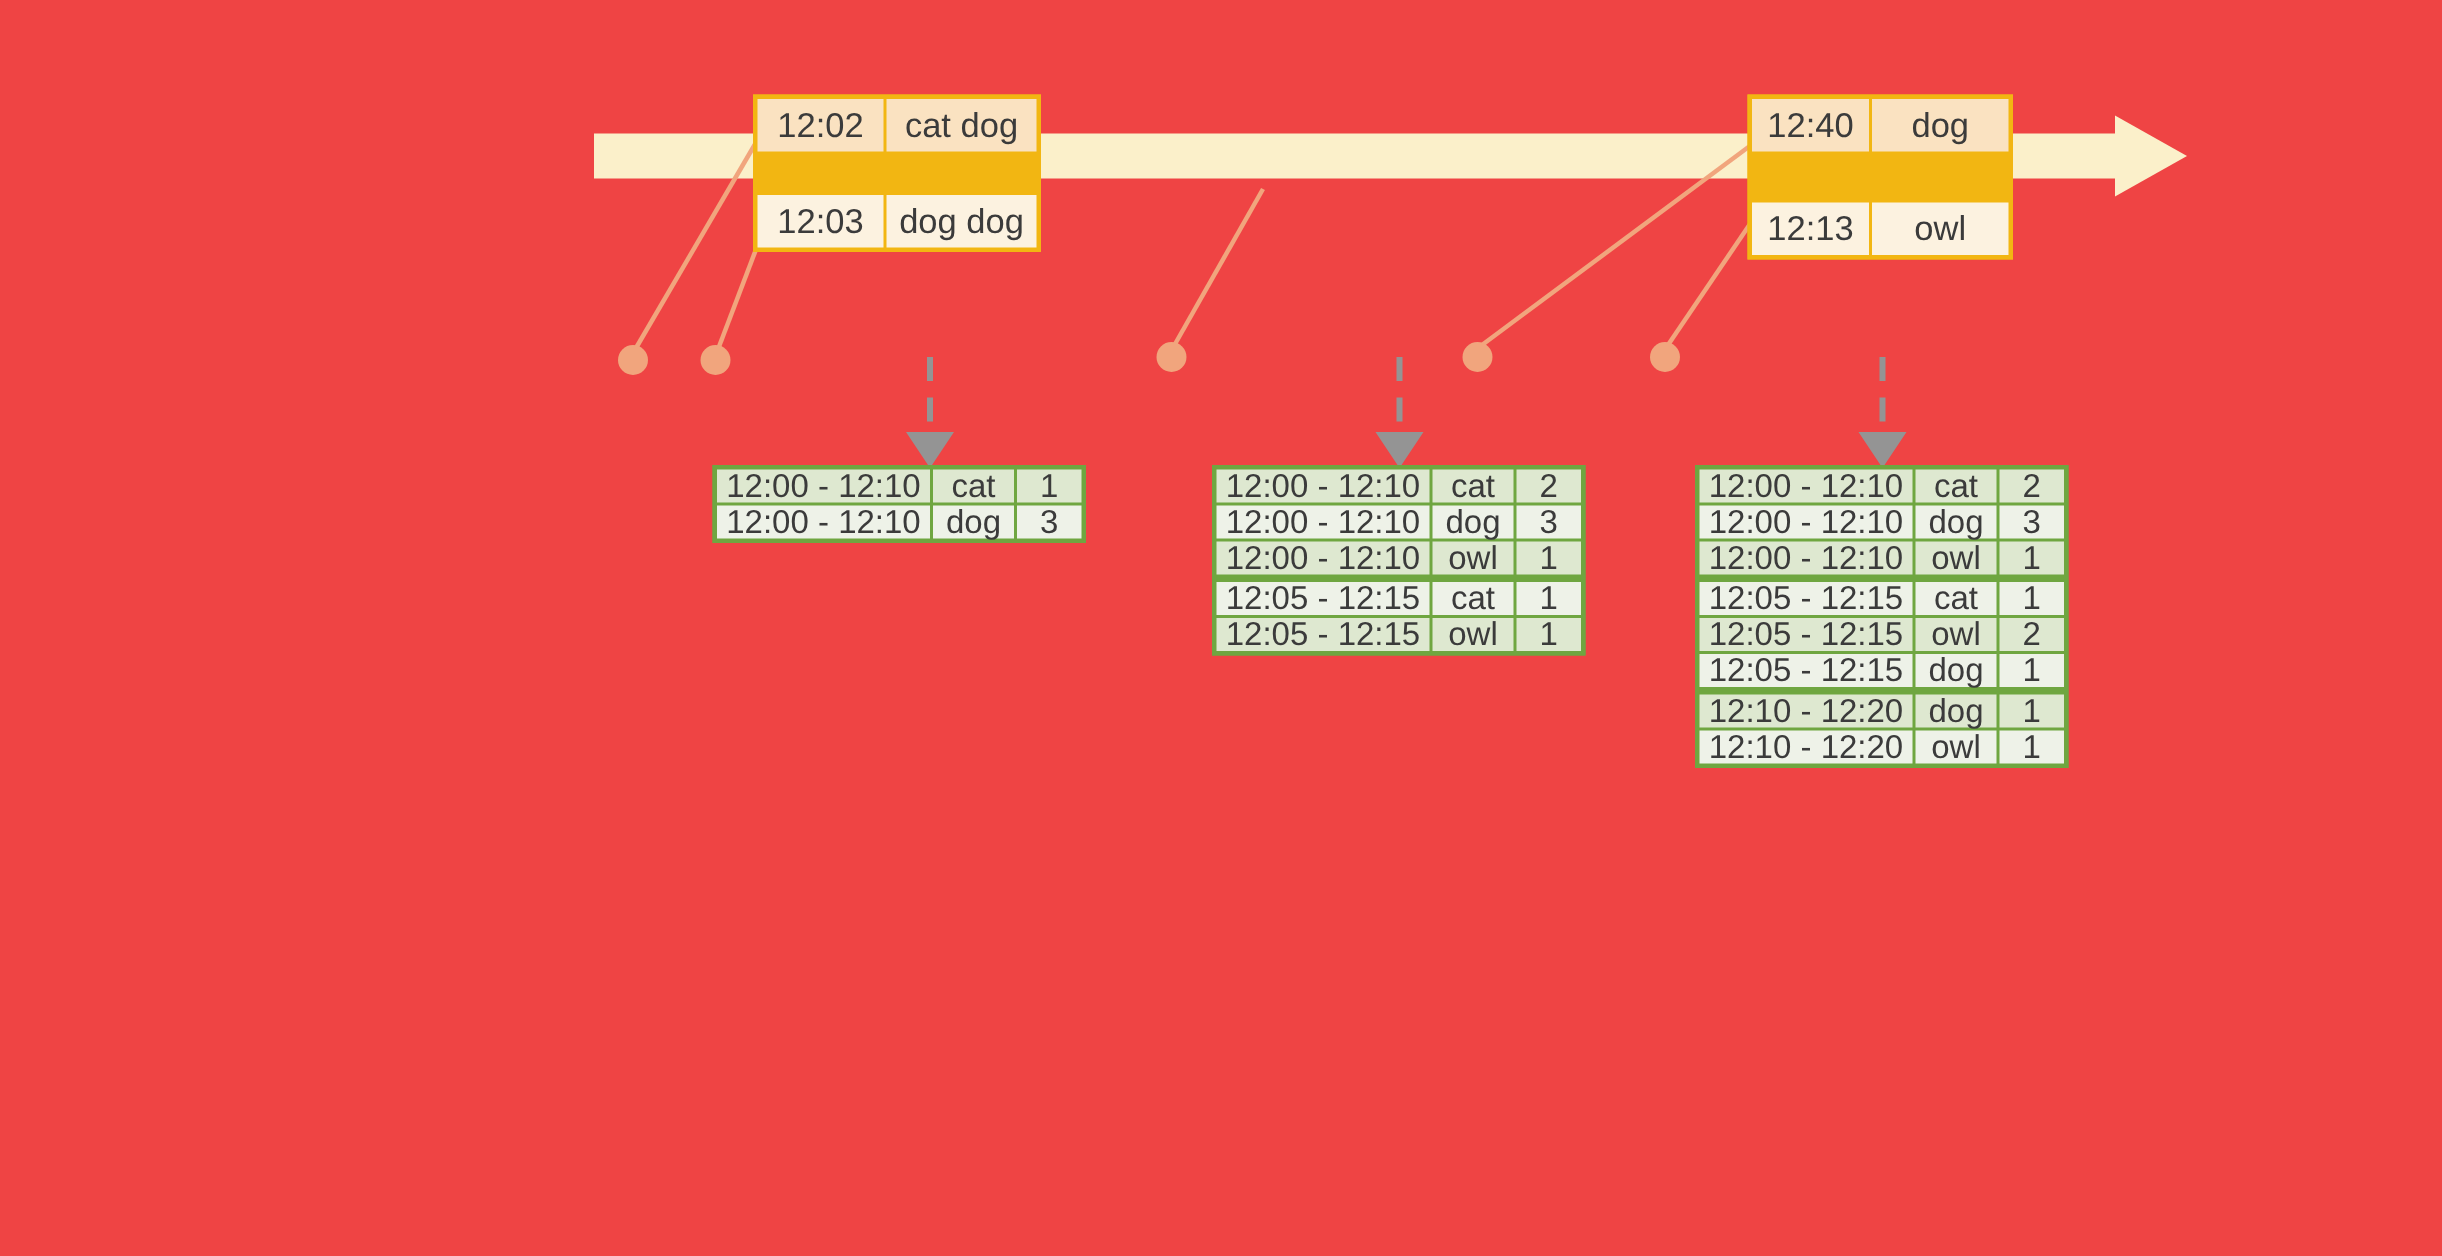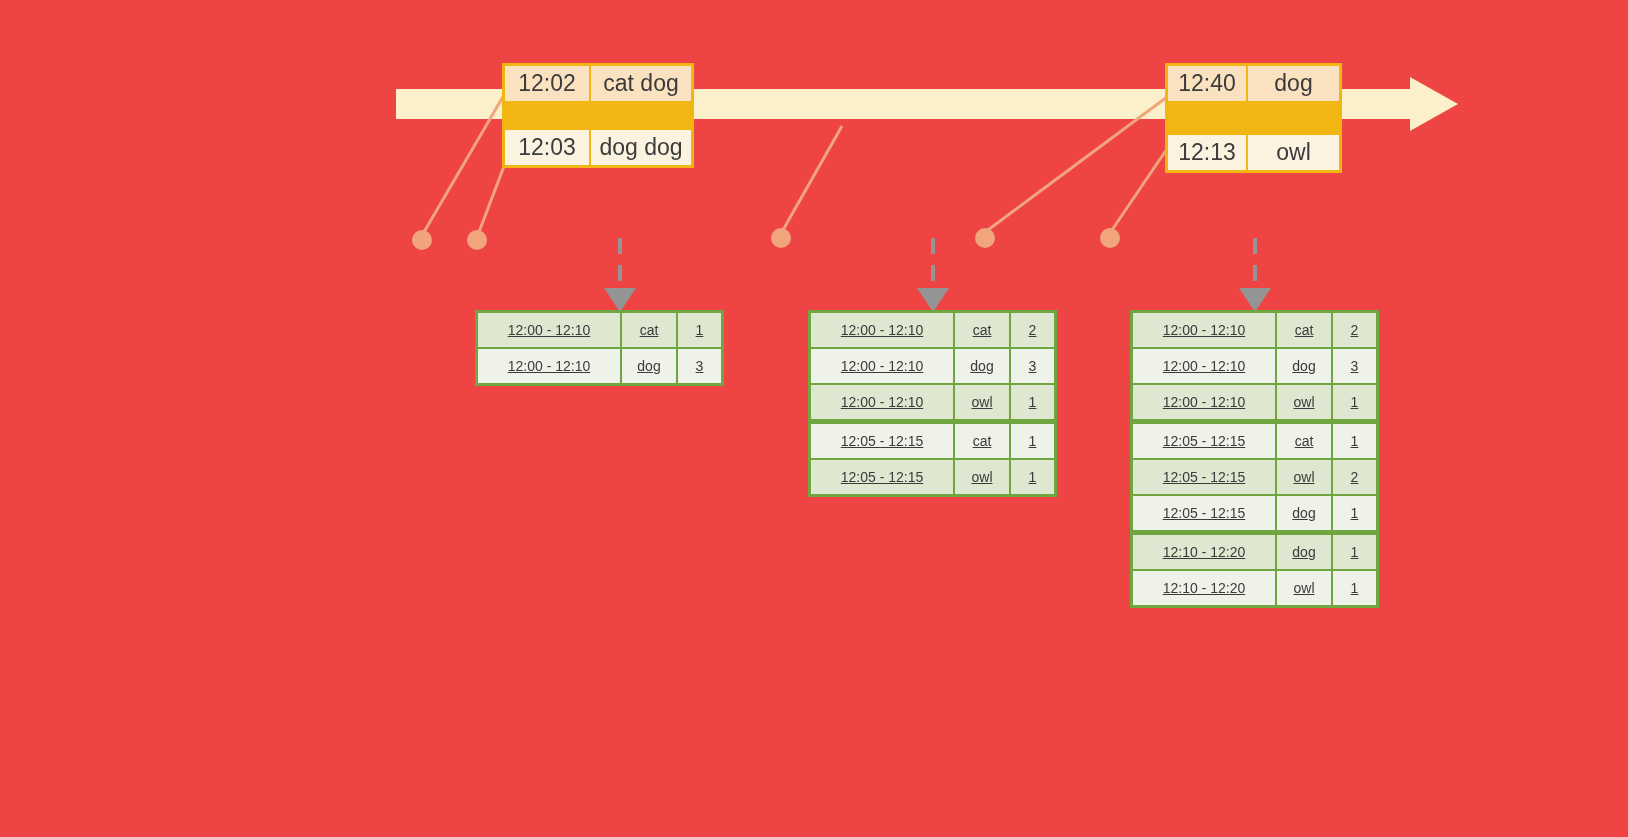--- a/index.html
+++ b/index.html
@@ -27,22 +27,22 @@
 
   
   .result-table{
     position:absolute;background:#6FA640;border:3px solid #6FA640;
     display:flex;flex-direction:column;width:max-content;
   }
   .result-row{display:grid;grid-template-columns:142px 54px 43px;column-gap:2px;margin-top:2px;}
   .result-row:first-child{margin-top:0;}
   .result-row.gsep{margin-top:5px;}
   .result-row .cell{
-    height:34px;display:flex;align-items:center;justify-content:center;
-    font-size:14px;background:#EEF2E8;text-decoration:underline;
+    height:22px;display:flex;align-items:center;justify-content:center;
+    font-size:22px;background:#EEF2E8;
   }
   .result-row.dark .cell{background:#DEE8D0;}
 </style>
 </head>
 <body>
 
 <div id="canvas">
 
   <svg id="wires" viewBox="0 0 1628 837" xmlns="http://www.w3.org/2000/svg">
 

